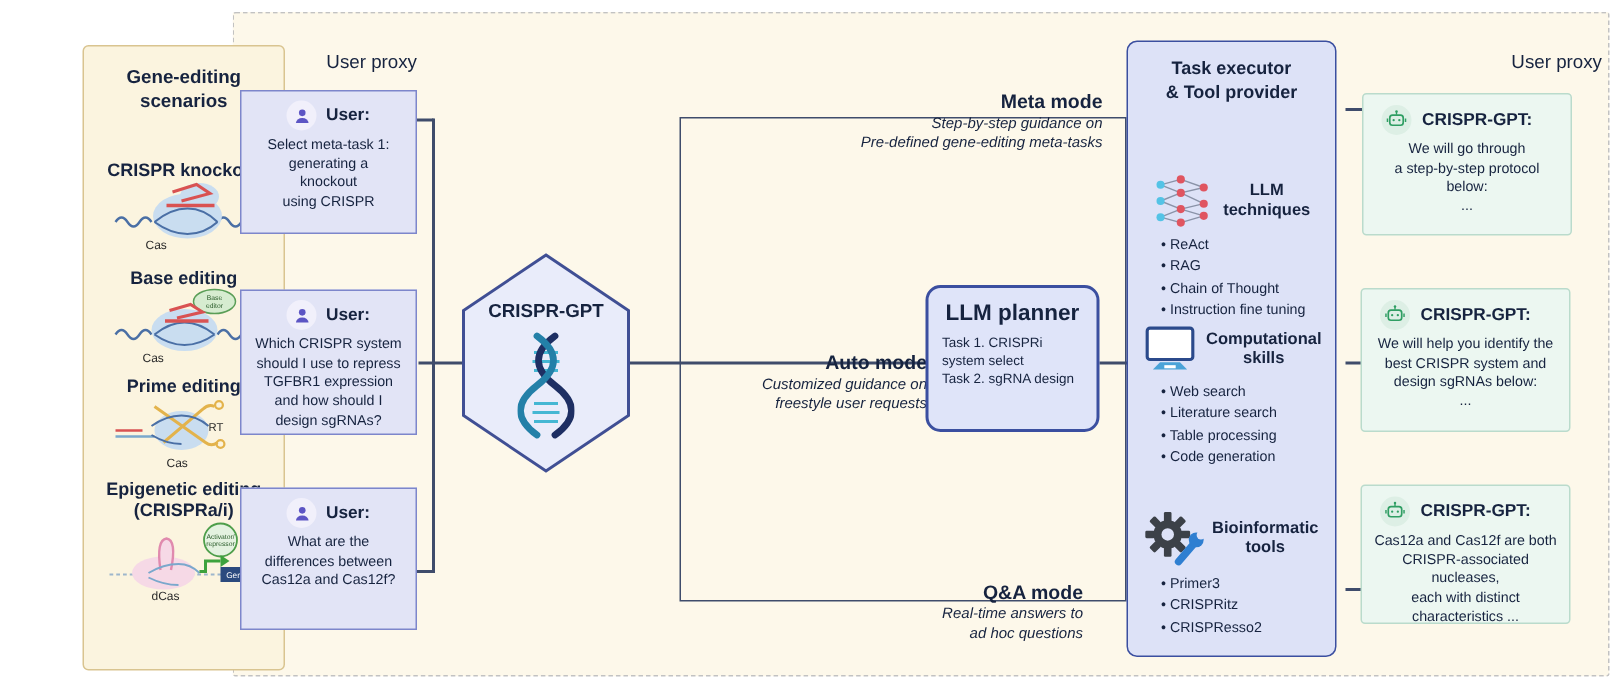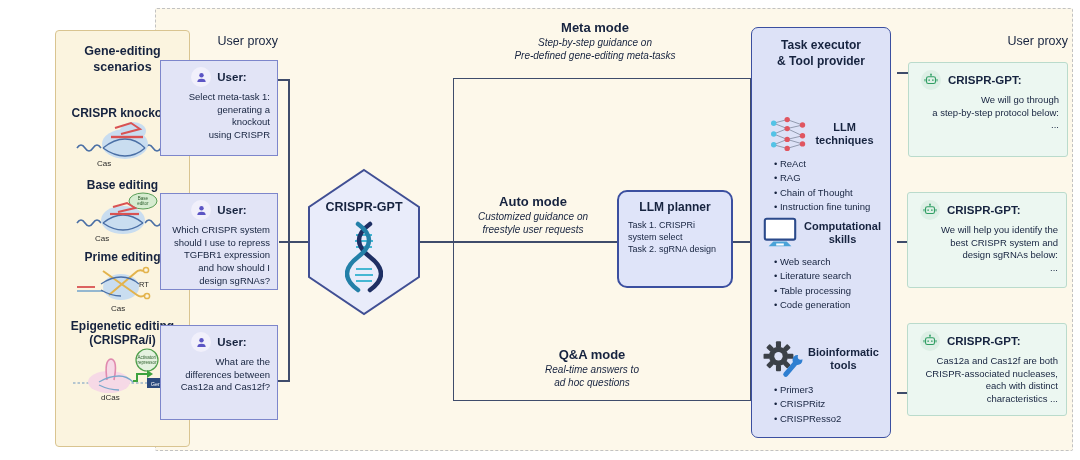--- a/index.html
+++ b/index.html
@@ -17,47 +17,47 @@
     border:1.5px dashed #c2c2c2; border-radius:2px; }
 
   .scen-title { margin-top:12px; font-size:12.5px; font-weight:bold; line-height:1.3; }
   .scen-label { font-size:12px; font-weight:bold; line-height:1.2; }
 
   .col-heading { font-size:12.5px; font-weight:normal; text-align:right; }
 
   
   .user-box { left:160px; width:118px; background:#e2e4f6; border:1.5px solid #7d86cb;
     padding:6px 7px 4px; }
-  .bot-box { width:160px; background:#ecf7f1; border:1px solid #badbcc; border-radius:3px;
+  .bot-box { width:140px; background:#ecf7f1; border:1px solid #badbcc; border-radius:3px;
     padding:7px 8px 4px; }
   .msg-head { display:flex; align-items:center; justify-content:center; gap:6px;
     font-size:11.5px; font-weight:bold; margin-bottom:4px; }
   .bot-box .msg-head { justify-content:flex-start; padding-left:4px; gap:7px; }
   .avatar { width:20px; height:20px; border-radius:50%; display:flex; align-items:center;
     justify-content:center; flex:0 0 auto; }
   .avatar.purple { background:#f1f0fb; }
   .avatar.mint { background:#ddefe5; }
-  .msg-body { font-size:9.5px; line-height:1.33; text-align:right; }
+  .msg-body { font-size:9.5px; line-height:1.33; text-align:center; }
 
   
   .line { position:absolute; background:#3f4c6b; }
   .mode-rect { left:453px; top:78px; width:298px; height:323px; border:1.5px solid #3f4c6b; }
 
   
-  .mode { text-align:center; }
+  .mode { text-align:right;margin-top:40px; }
   .mode-name { font-size:13px; font-weight:bold; }
   .mode-sub { font-size:10px; font-style:italic; line-height:1.3; margin-top:1px; }
 
   
   .hex-label { left:306px; top:200px; width:116px; text-align:center; font-size:12.5px; font-weight:bold; }
 
   
   .planner { left:617px; top:190px; width:116px; height:98px; background:#dfe4f9;
     border:2px solid #3b4fa0; border-radius:10px; padding:8px 9px; }
-  .planner-title { text-align:center; font-size:12px; font-weight:bold; margin-bottom:5px; }
+  .planner-title { text-align:center; font-size:15px; font-weight:bold; margin-bottom:5px; }
   .planner-tasks { font-size:9px; line-height:1.35; }
 
   
   .executor { left:751px; top:27px; width:140px; height:411px; background:#dde2f7;
     border:1.5px solid #3b4fa0; border-radius:7px; }
   .exec-title { position:absolute; top:10px; left:0; width:100%; text-align:center;
     font-size:12px; font-weight:bold; line-height:1.3; }
   .exec-section { position:absolute; left:0; width:100%; padding:0 8px; }
   .exec-head { display:flex; align-items:center; justify-content:center; gap:5px; }
   .exec-head-label { font-size:11px; font-weight:bold; line-height:1.2; text-align:center; }

